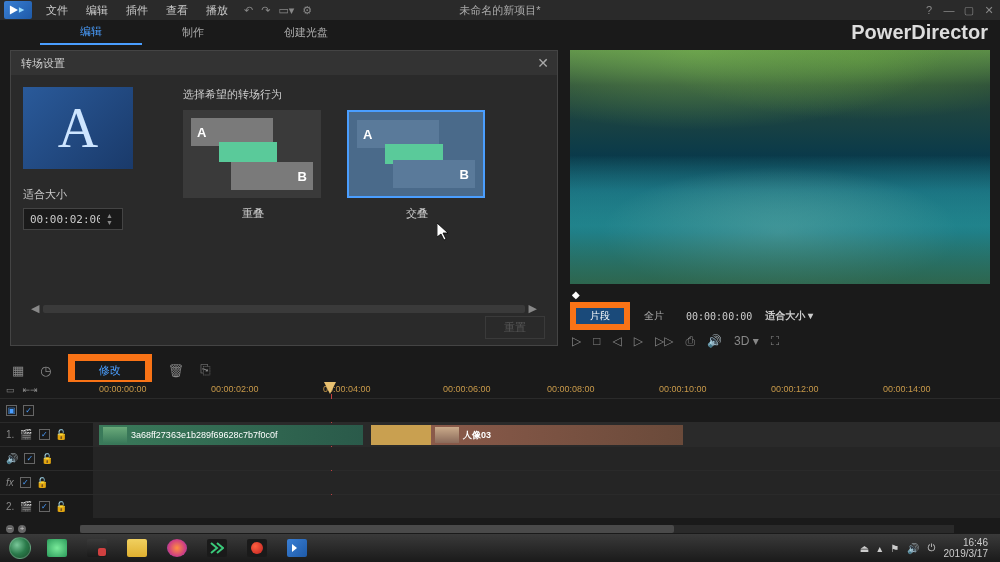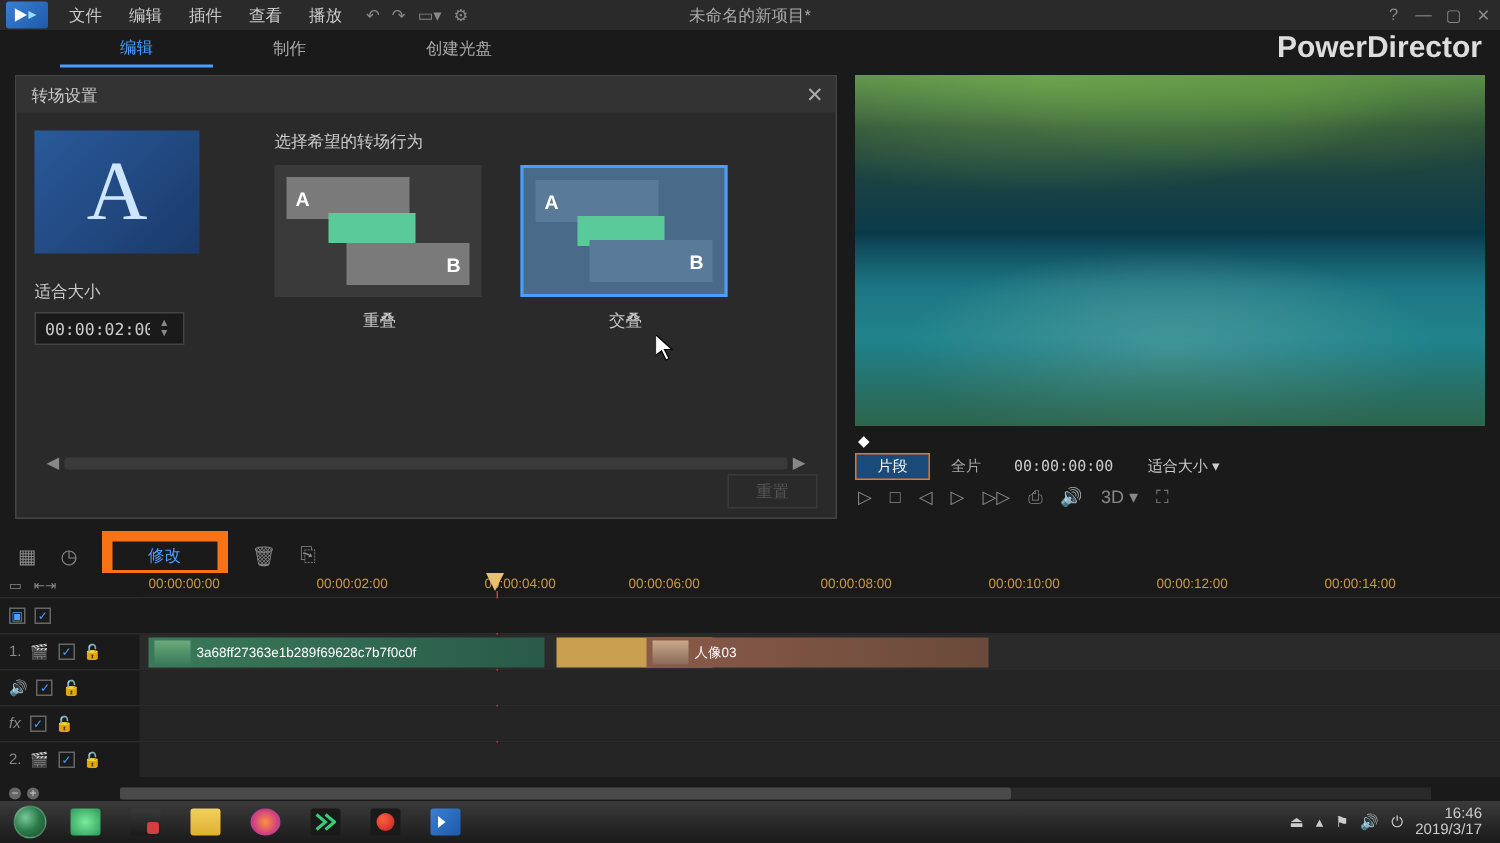--- a/index.html
+++ b/index.html
@@ -55,24 +55,24 @@
 .dialog-reset { position: absolute; bottom: 6px; right: 12px; color: #555; padding: 3px 18px; border: 1px solid #3a3a3a; font-size: 11px; }
 
 
 .preview-pane { flex: 1; margin: 6px 10px 0 12px; }
 .preview-image { width: 100%; height: 234px; background: linear-gradient(to bottom, #5a8a4a 0%, #2a4a3a 15%, #0a3a4a 45%, #1a6a7a 60%, #2a8a8a 75%, #3a6a4a 100%); position: relative; overflow: hidden; }
 .preview-image::before { content: ""; position: absolute; top: 0; left: 0; right: 0; height: 40%; background: radial-gradient(ellipse at 30% 0%, rgba(120,180,80,0.6), transparent 60%), radial-gradient(ellipse at 70% 10%, rgba(100,160,60,0.5), transparent 50%); }
 .preview-image::after { content: ""; position: absolute; bottom: 0; left: 0; right: 0; height: 55%; background: linear-gradient(to top, rgba(40,100,80,0.7), rgba(20,120,140,0.5) 40%, rgba(30,140,150,0.3) 70%, transparent), radial-gradient(ellipse at 50% 60%, rgba(200,230,200,0.4), transparent 60%); }
 .playhead-bar { height: 12px; display: flex; align-items: center; margin-top: 4px; }
 .playhead-marker { color: #fff; font-size: 10px; margin-left: 2px; }
 .preview-controls1 { display: flex; align-items: center; gap: 4px; margin-top: 2px; font-size: 10px; }
-.segment-btn { background: #1a4a7a; color: #fff; padding: 1px 14px; border: 1px solid #f97316; font-size: 10px; cursor: pointer; }
+.segment-btn { background: #1a4a7a; color: #fff; padding: 1px 14px; border: 6px solid #f97316; font-size: 10px; cursor: pointer; }
 .fullclip-btn { color: #aaa; padding: 1px 10px; cursor: pointer; text-align: center; }
 .timecode { font-family: monospace; color: #ccc; margin-left: 8px; }
-.size-select { color: #ccc; margin-left: 19px; cursor: pointer; }
+.size-select { color: #ccc; margin-left: 9px; cursor: pointer; font-weight: bold; }
 .preview-controls2 { display: flex; align-items: center; gap: 8px; margin-top: 4px; color: #888; font-size: 12px; }
 .pc-btn { cursor: pointer; padding: 0 2px; }
 
 
 .toolbar-row { height: 24px; display: flex; align-items: center; padding: 0 12px; gap: 16px; margin-top: 4px; background: #1a1a1a; }
 .tb-icon { color: #888; cursor: pointer; font-size: 13px; }
 .modify-btn { color: #4a9eff; border: 7px solid #f97316; padding: 2px 24px; font-size: 11px; cursor: pointer; }
 
 
 .timeline { position: relative; background: #1a1a1a; }
@@ -85,21 +85,21 @@
 
 .track-row { height: 24px; display: flex; align-items: center; border-top: 1px solid #2a2a2a; }
 .track-head { width: 93px; display: flex; align-items: center; gap: 6px; padding-left: 6px; color: #888; font-size: 10px; }
 .track-chk { width: 11px; height: 11px; border: 1px solid #666; display: inline-flex; align-items: center; justify-content: center; font-size: 8px; color: #4a9eff; }
 .track-content { flex: 1; position: relative; height: 100%; background: #2a2a2a; }
 
 .clip { position: absolute; top: 2px; height: 20px; display: flex; align-items: center; padding: 0 4px; font-size: 9px; color: #fff; overflow: hidden; }
 .clip-video { background: linear-gradient(to right, #3a7a5a 0%, #2a5a4a 100%); left: 6px; width: 264px; }
 .clip-video::before { content: ""; width: 24px; height: 16px; background: linear-gradient(#6aaa7a, #3a7a5a); margin-right: 4px; }
 .clip-trans { background: #c9a050; left: 278px; width: 104px; }
-.clip-video2 { background: linear-gradient(to right, #8a5a4a, #6a4a3a); left: 338px; width: 228px; }
+.clip-video2 { background: linear-gradient(to right, #8a5a4a, #6a4a3a); left: 338px; width: 252px; font-weight: bold; }
 .clip-video2::before { content: ""; width: 24px; height: 16px; background: linear-gradient(#caaa8a, #8a6a5a); margin-right: 4px; }
 
 .timeline-bottom-scroll { height: 14px; display: flex; align-items: center; padding: 0 6px; margin-top: 4px; }
 .zoom-dot { width: 8px; height: 8px; background: #666; border-radius: 50%; margin-right: 4px; display: flex; align-items: center; justify-content: center; color: #ccc; font-size: 8px; line-height: 8px; }
 .h-scroll { flex: 1; height: 8px; background: #2a2a2a; margin: 0 40px 0 50px; position: relative; }
 .h-scroll-thumb { position: absolute; left: 0; width: 68%; height: 100%; background: #4a4a4a; border-radius: 2px; }
 
 
 .cursor { position: absolute; left: 437px; top: 223px; color: #fff; font-size: 14px; pointer-events: none; z-index: 100; }
 
@@ -232,21 +232,21 @@
 <div class="timeline">
   <div class="time-ruler">
     <div class="ruler-left">
       <span>▭</span>
       <span>⇤⇥</span>
     </div>
     <div class="ruler-marks">
       <span class="time-mark" style="left:6px">00:00:00:00</span>
       <span class="time-mark" style="left:118px">00:00:02:00</span>
       <span class="time-mark" style="left:230px">00:00:04:00</span>
-      <span class="time-mark" style="left:326px">00:00:06:00</span>
+      <span class="time-mark" style="left:350px">00:00:06:00</span>
       <span class="time-mark" style="left:454px">00:00:08:00</span>
       <span class="time-mark" style="left:566px">00:00:10:00</span>
       <span class="time-mark" style="left:678px">00:00:12:00</span>
       <span class="time-mark" style="left:790px">00:00:14:00</span>
       <div class="time-playhead" style="left:231px"></div>
     </div>
   </div>
   <div class="time-playline"></div>
 
   <div class="track-row">

